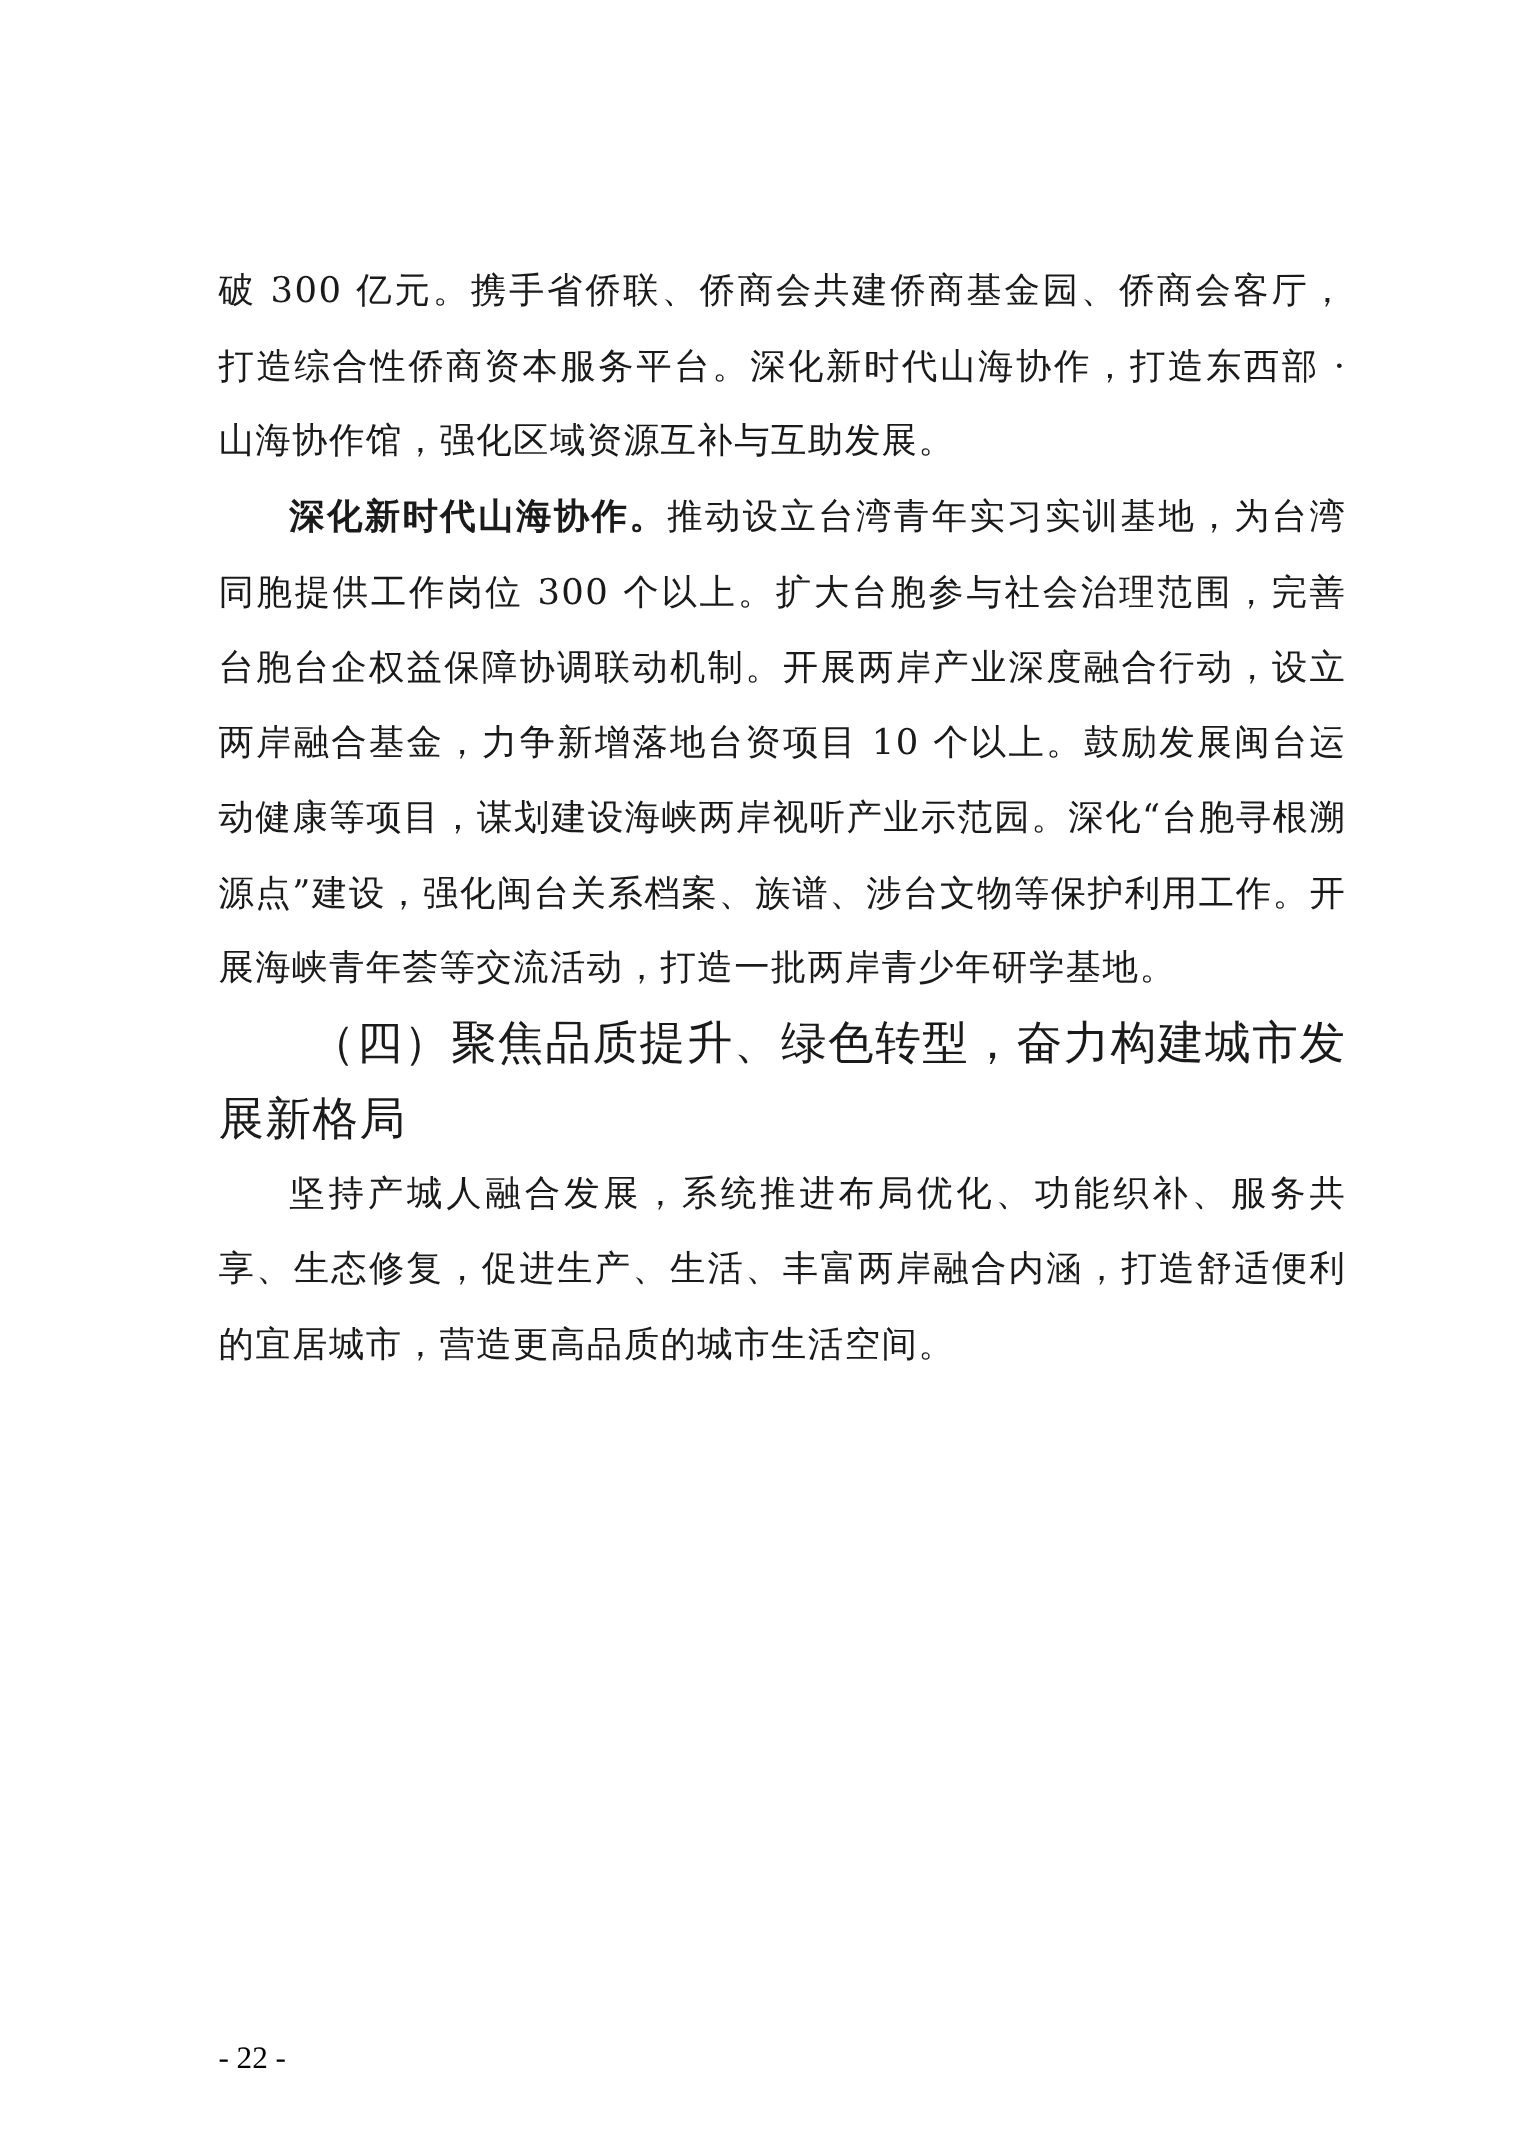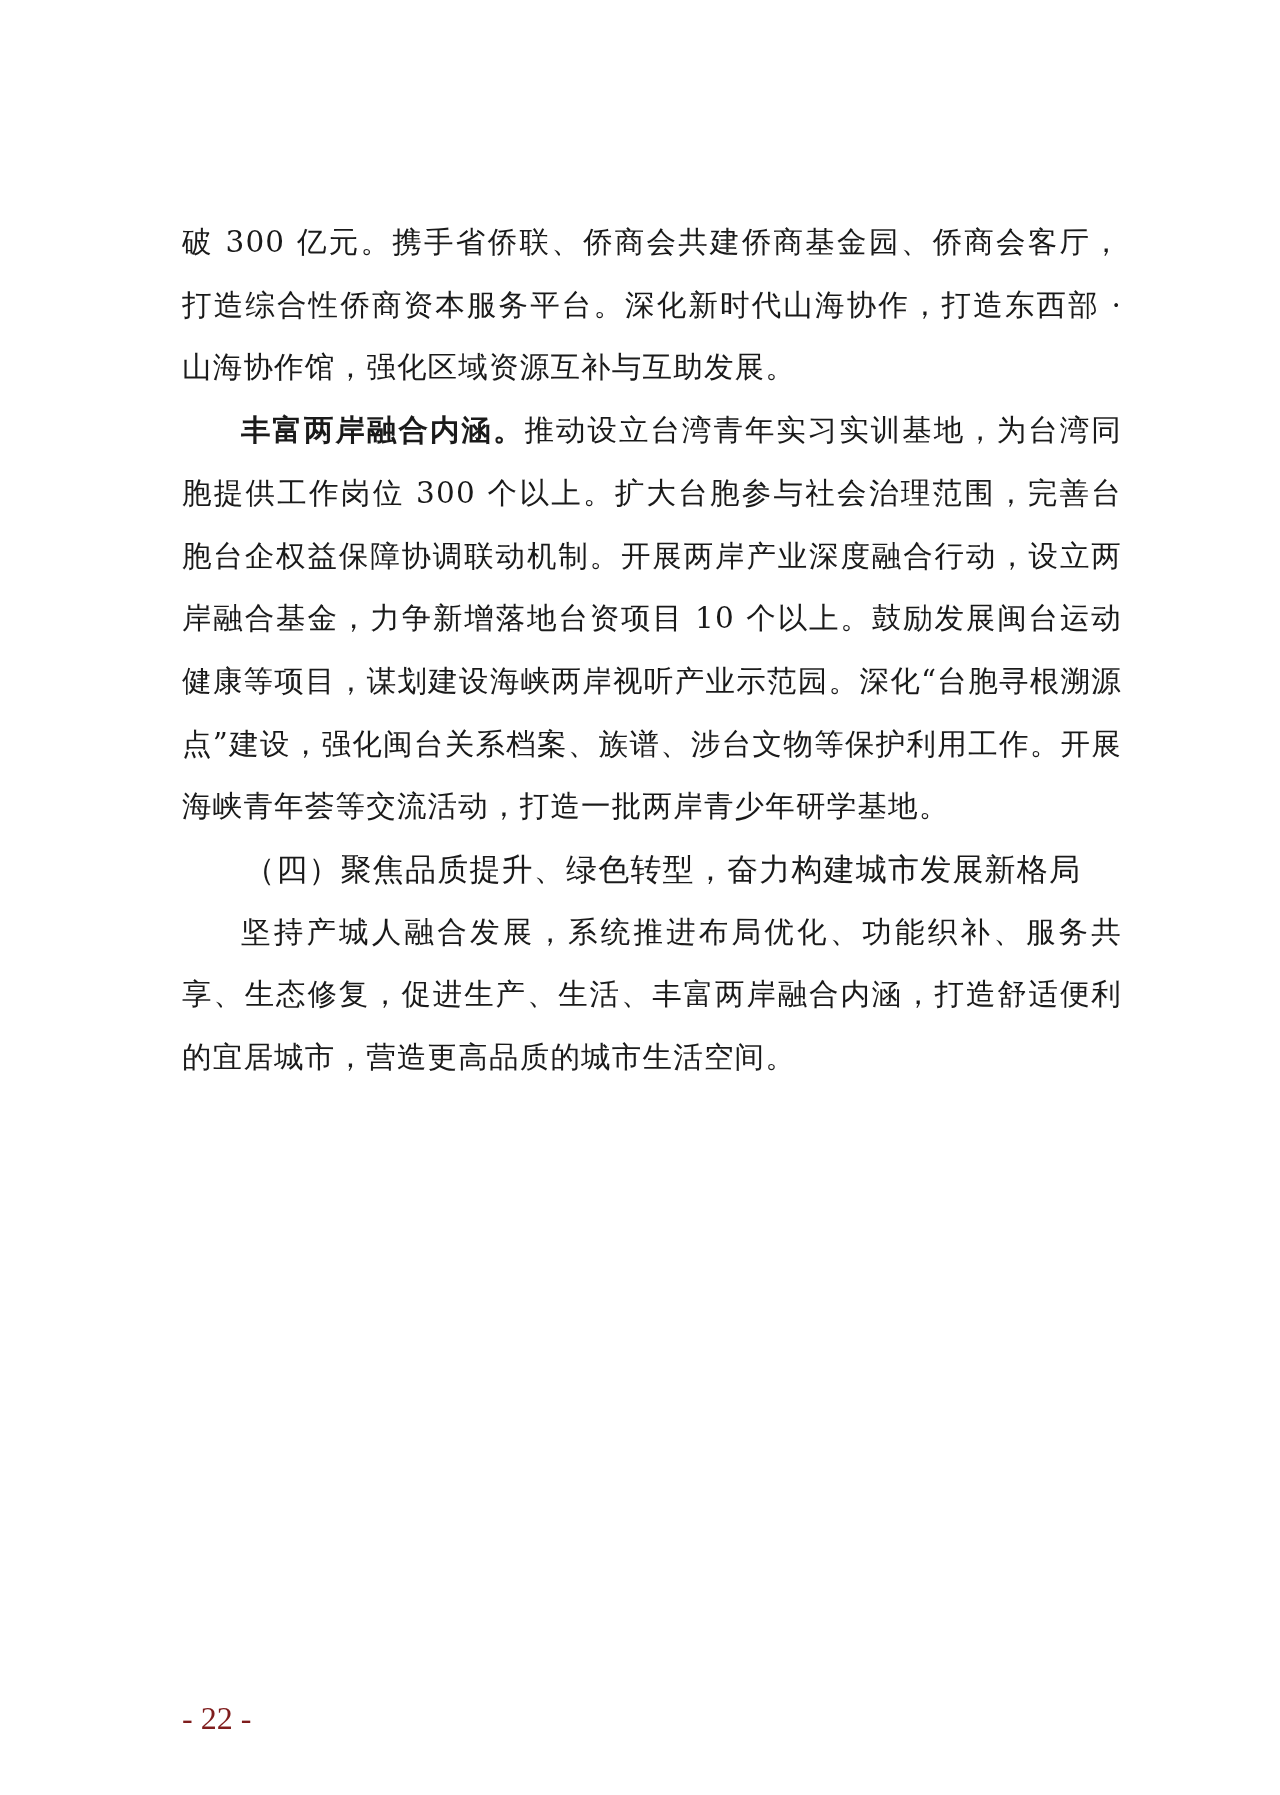--- a/index.html
+++ b/index.html
@@ -44,45 +44,45 @@
     .lead {
       font-weight: bold;
       font-family: "DejaVu Sans", "Liberation Sans", sans-serif;
     }
     .heading {
       margin: 0;
       padding: 0;
       text-indent: 2em;
       font-family: "DejaVu Sans", "Liberation Sans", sans-serif;
       font-weight: normal;
-      font-size: 31px;
+      font-size: 38px;
       letter-spacing: 1.2px;
     }
     .page-number {
       position: absolute;
       left: 182px;
       top: 1860px;
       font-family: "Liberation Serif", "DejaVu Serif", serif;
-      font-size: 32px;
-      color: #7f1d1d;
+      font-size: 26px;
+      color: #000000;
     }
     
     .page-number {
       top: 1700px;
     }
   </style>
 </head>
 <body>
 
 <div class="page">
   <div class="body-text">
     <p class="para">
       <span>破 300 亿元。携手省侨联、侨商会共建侨商基金园、侨商会客厅，打造综合性侨商资本服务平台。深化新时代山海协作，打造东西部 · 山海协作馆，强化区域资源互补与互助发展。</span>
     </p>
     <p class="para indent">
-      <span class="lead">丰富两岸融合内涵。</span><span>推动设立台湾青年实习实训基地，为台湾同胞提供工作岗位 300 个以上。扩大台胞参与社会治理范围，完善台胞台企权益保障协调联动机制。开展两岸产业深度融合行动，设立两岸融合基金，力争新增落地台资项目 10 个以上。鼓励发展闽台运动健康等项目，谋划建设海峡两岸视听产业示范园。深化“台胞寻根溯源点”建设，强化闽台关系档案、族谱、涉台文物等保护利用工作。开展海峡青年荟等交流活动，打造一批两岸青少年研学基地。</span>
+      <span class="lead">深化新时代山海协作。</span><span>推动设立台湾青年实习实训基地，为台湾同胞提供工作岗位 300 个以上。扩大台胞参与社会治理范围，完善台胞台企权益保障协调联动机制。开展两岸产业深度融合行动，设立两岸融合基金，力争新增落地台资项目 10 个以上。鼓励发展闽台运动健康等项目，谋划建设海峡两岸视听产业示范园。深化“台胞寻根溯源点”建设，强化闽台关系档案、族谱、涉台文物等保护利用工作。开展海峡青年荟等交流活动，打造一批两岸青少年研学基地。</span>
     </p>
     <h3 class="heading">（四）聚焦品质提升、绿色转型，奋力构建城市发展新格局</h3>
     <p class="para indent">坚持产城人融合发展，系统推进布局优化、功能织补、服务共享、生态修复，促进生产、生活、丰富两岸融合内涵，打造舒适便利的宜居城市，营造更高品质的城市生活空间。</p>
   </div>
 
   <div class="page-number">- 22 -</div>
 </div>
 
 </body></html>

